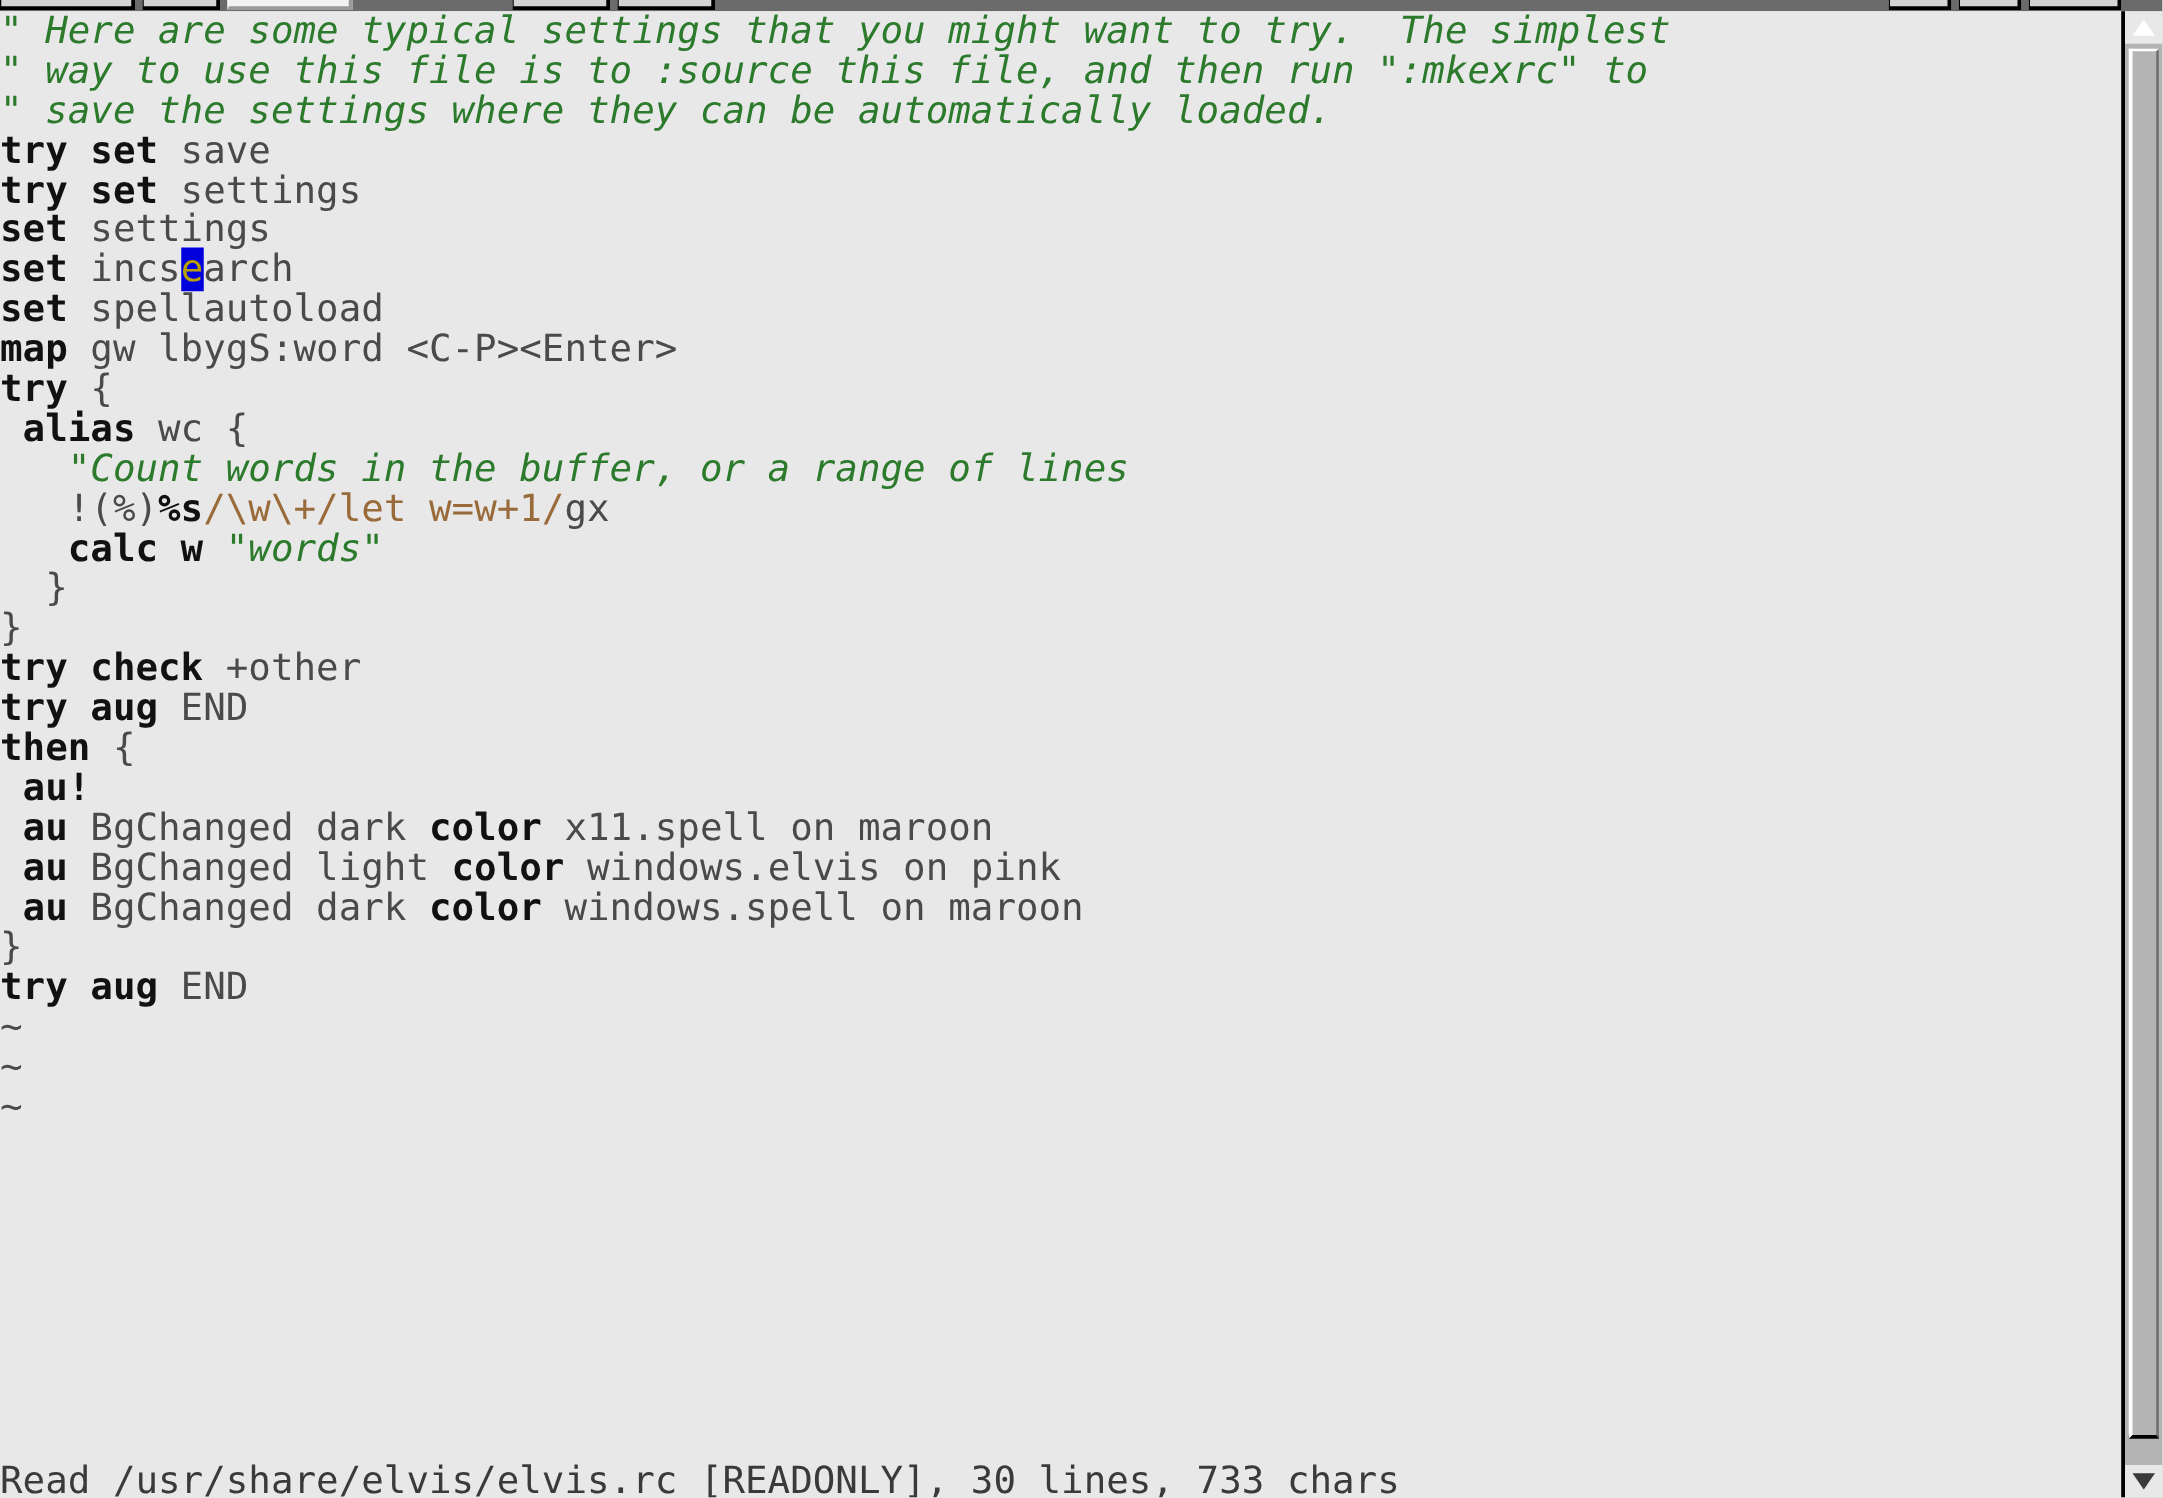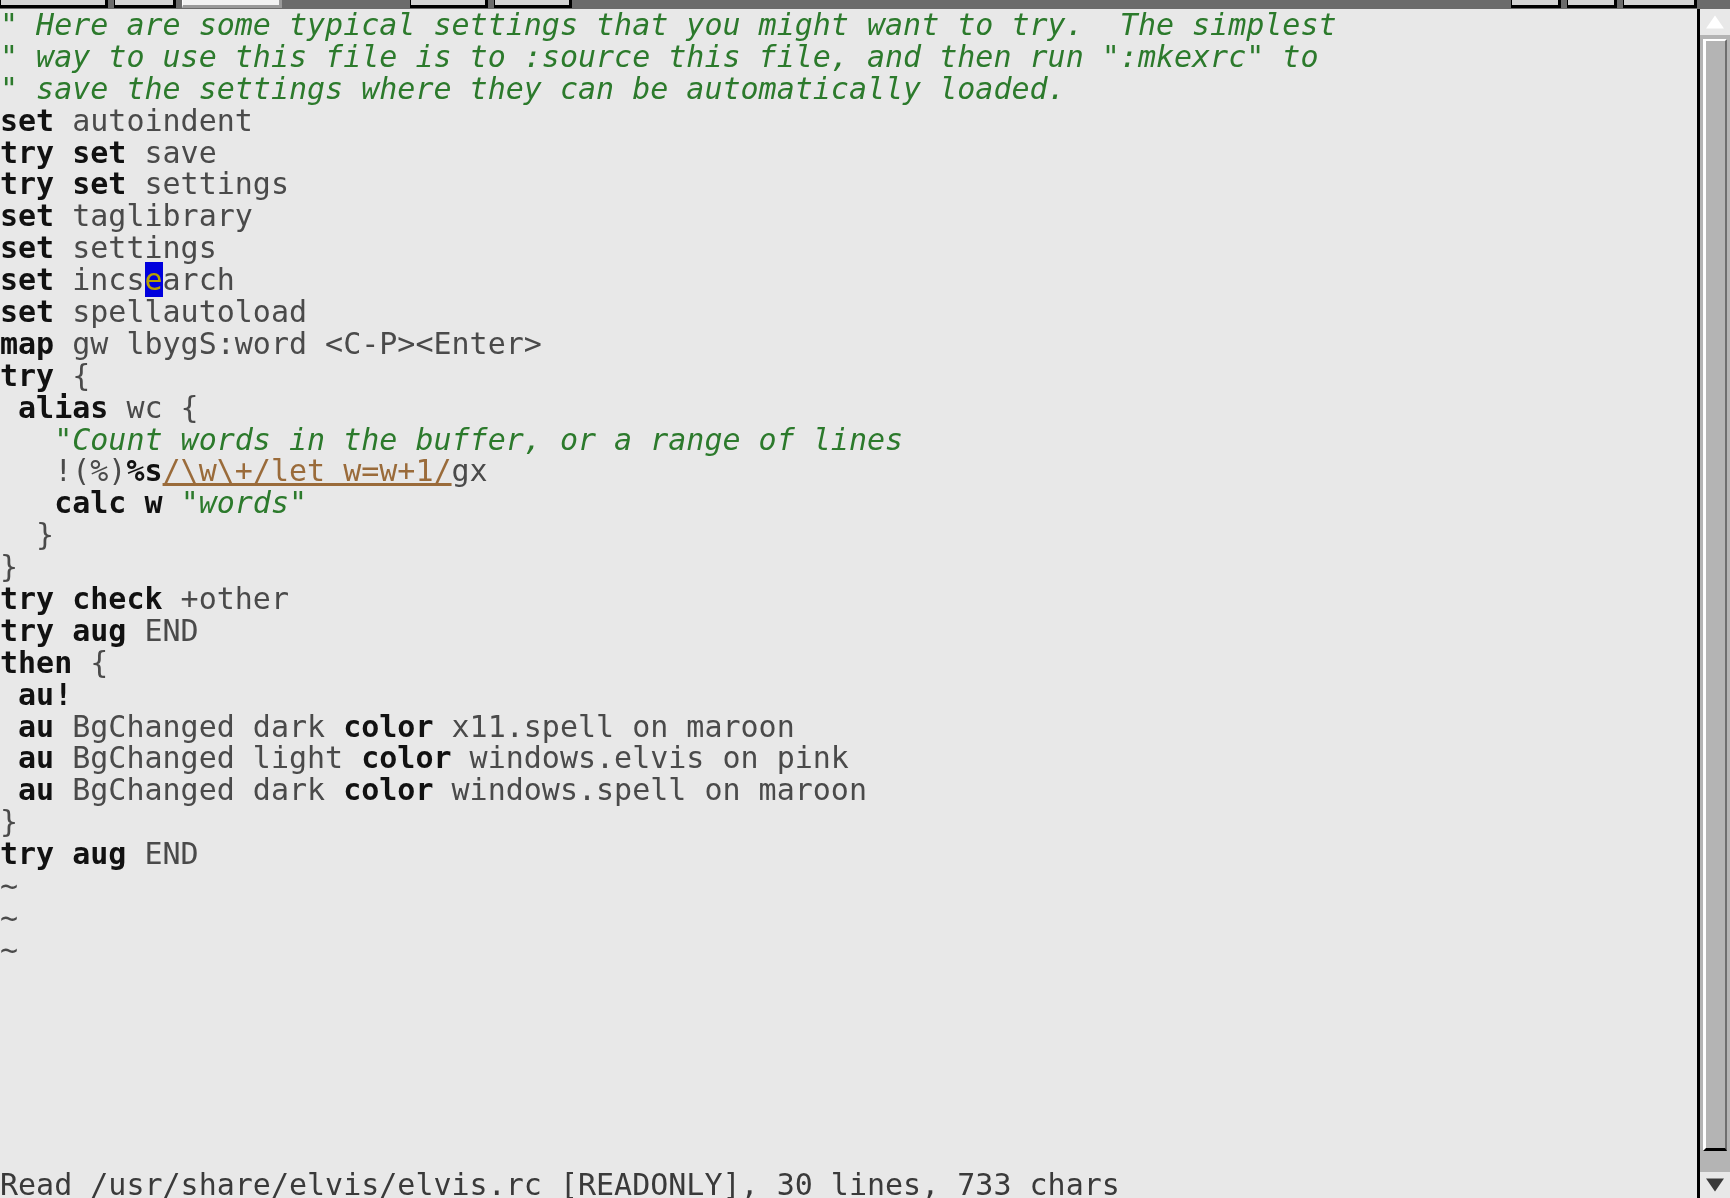--- a/index.html
+++ b/index.html
@@ -59,21 +59,21 @@
     font-size: 30px;
     white-space: pre;
     color: #4a4a4a;
     letter-spacing: 0px;
     padding-left: 0px;
   }
   .cmt   { color: #2c7a2c; font-style: italic; }
   .kw    { color: #111111; font-weight: bold; }
   .arg   { color: #4a4a4a; }
   .num   { color: #2222cc; }
-  .rx    { color: #9a6b3a; text-decoration: underline; }
+  .rx    { color: #9a6b3a; }
   .tilde { color: #4a4a4a; }
   .cursor {
     background: #0000dd;
     color: #b8a000;
   }
   #statusline {
     position: absolute;
     left: 0;
     top: 1157px;
     width: 1697px;
@@ -143,24 +143,22 @@
       <div class="tb-btn" style="left: 1511px; width: 50px;"></div>
       <div class="tb-btn" style="left: 1567px; width: 50px;"></div>
       <div class="tb-btn" style="left: 1623px; width: 74px;"></div>
     </div>
 
   <div id="buffer">
     <div id="lines">
         <div class="line"><span class="cmt">" Here are some typical settings that you might want to try.  The simplest</span></div>
         <div class="line"><span class="cmt">" way to use this file is to :source this file, and then run ":mkexrc" to</span></div>
         <div class="line"><span class="cmt">" save the settings where they can be automatically loaded.</span></div>
-        <div class="line"><span class="kw">set</span><span class="arg"> autoindent</span></div>
         <div class="line"><span class="kw">try set</span><span class="arg"> save</span></div>
         <div class="line"><span class="kw">try set</span><span class="arg"> settings</span></div>
-        <div class="line"><span class="kw">set</span><span class="arg"> taglibrary</span></div>
         <div class="line"><span class="kw">set</span><span class="arg"> settings</span></div>
         <div class="line"><span class="kw">set</span><span class="arg"> incs</span><span class="cursor">e</span><span class="arg">arch</span></div>
         <div class="line"><span class="kw">set</span><span class="arg"> spellautoload</span></div>
         <div class="line"><span class="kw">map</span><span class="arg"> gw lbygS:word &lt;C-P&gt;&lt;Enter&gt;</span></div>
         <div class="line"><span class="kw">try</span><span class="arg"> {</span></div>
         <div class="line"><span class="kw"> alias</span><span class="arg"> wc {</span></div>
         <div class="line"><span class="cmt">   "Count words in the buffer, or a range of lines</span></div>
         <div class="line"><span class="arg">   !(%)</span><span class="kw">%s</span><span class="rx">/\w\+/let w=w+1/</span><span class="arg">gx</span></div>
         <div class="line"><span class="kw">   calc w </span><span class="cmt">"words"</span></div>
         <div class="line"><span class="arg">  }</span></div>

